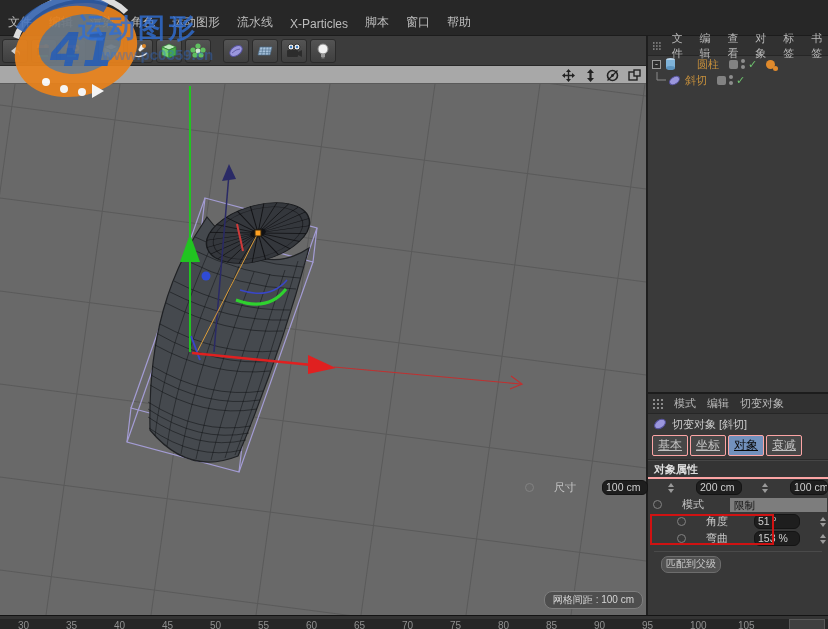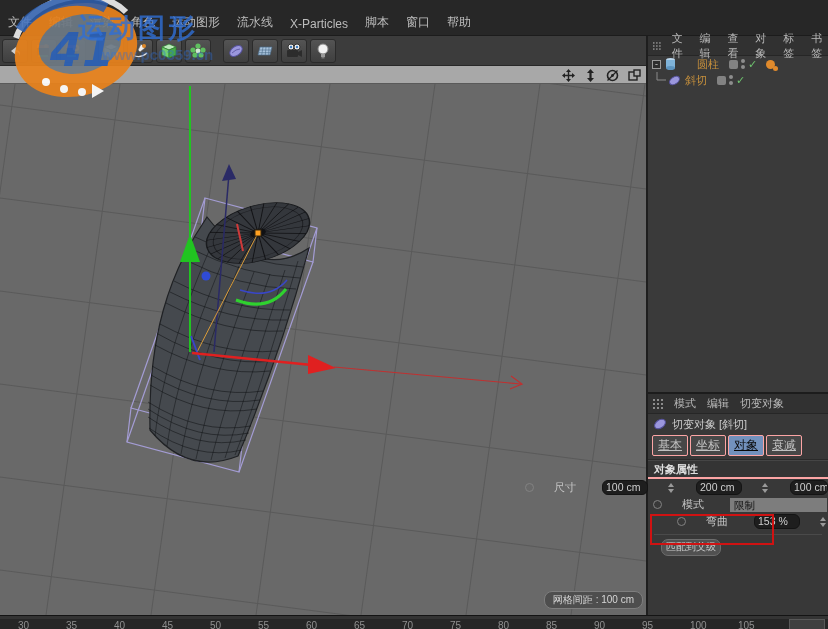--- a/index.html
+++ b/index.html
@@ -417,20 +417,29 @@
       </span>
     <span class="fld cut">100 cm</span>
   </div>
   <div class="arow">
     <span class="keydot"></span>
     <span class="alabel">模式</span>
     <span class="drop">限制</span>
   </div>
   <div class="arow">
     <span class="keydot"></span>
+    <span class="alabel">角度</span>
+    <span class="fld">51 °</span>
+    <span class="stepper">
+        <b class="up"></b>
+        <b class="dn"></b>
+      </span>
+  </div>
+  <div class="arow">
+    <span class="keydot"></span>
     <span class="alabel">弯曲</span>
     <span class="fld">153 %</span>
     <span class="stepper">
         <b class="up"></b>
         <b class="dn"></b>
       </span>
   </div>
   <div id="amsep"></div>
   <div id="matchbtn">匹配到父级</div>
 </div>

